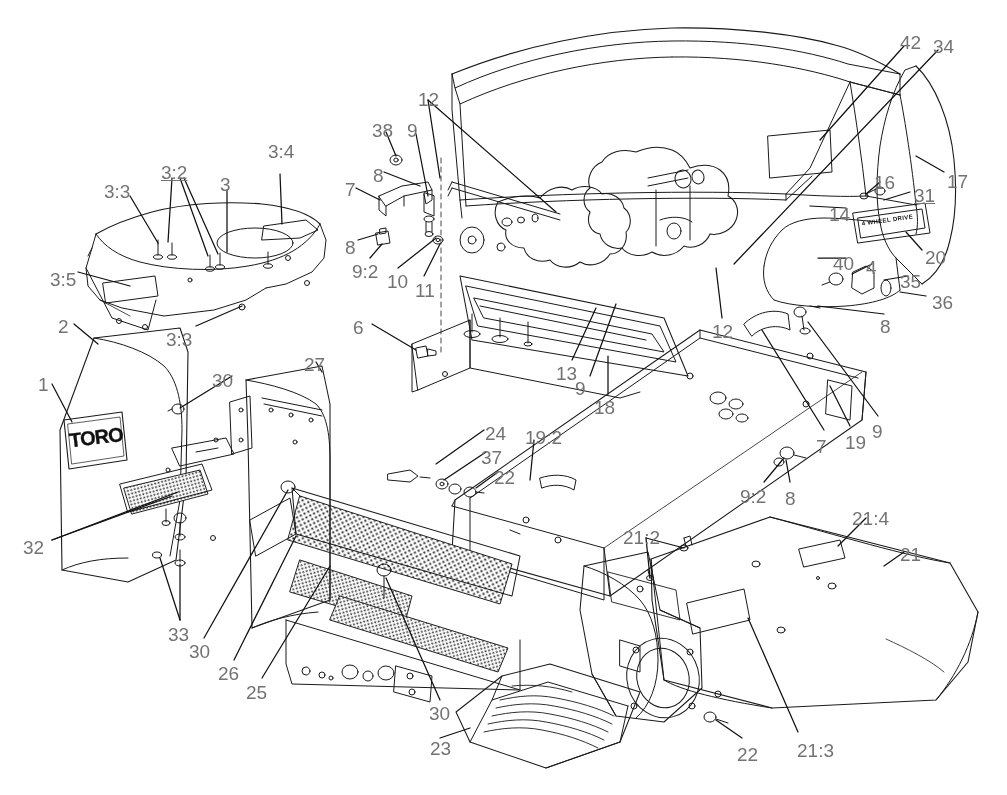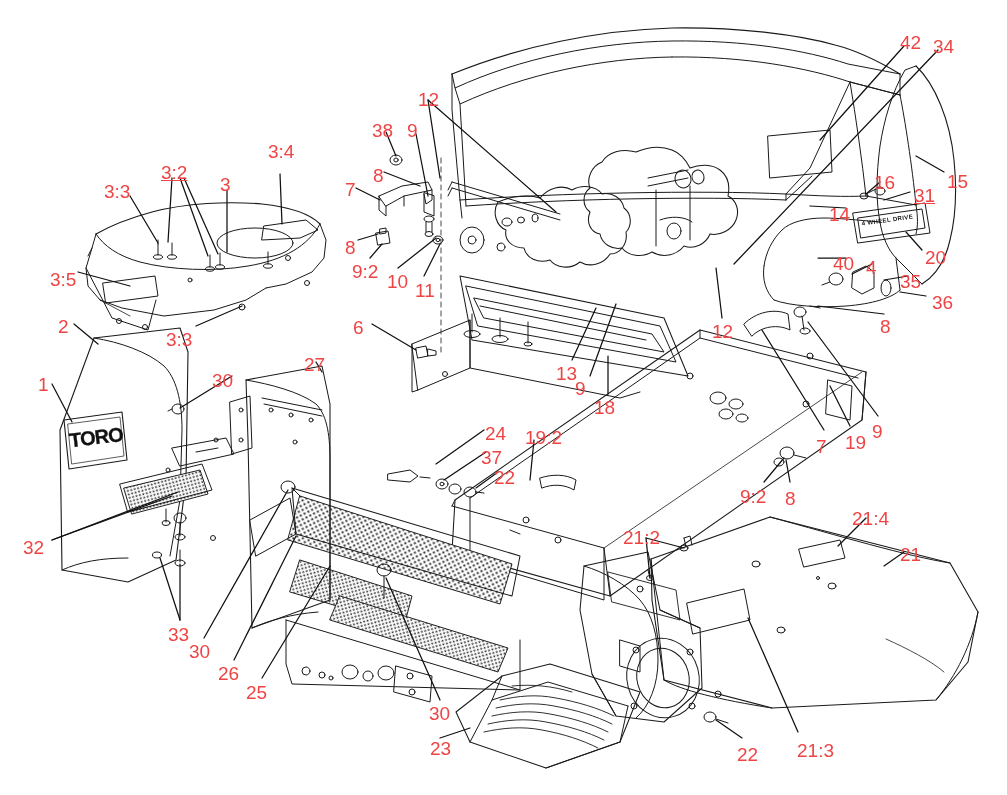--- a/index.html
+++ b/index.html
@@ -2,21 +2,21 @@
 <html><head>
 <meta charset="utf-8">
 <title>Parts Diagram</title>
 <style>
   html,body{margin:0;padding:0;background:#ffffff;}
   body{width:1007px;height:795px;overflow:hidden;
        font-family:"Liberation Sans",sans-serif;color:#000;}
   #stage{position:relative;width:1007px;height:795px;background:#fff;}
   #art{position:absolute;left:0;top:0;width:1007px;height:795px;}
   .callout{position:absolute;font-family:"Liberation Sans",sans-serif;
-           font-size:19px;font-weight:400;color:#ef4444;white-space:nowrap;
+           font-size:19px;font-weight:400;color:#737373;white-space:nowrap;
            line-height:1;letter-spacing:0px;}
   .decal-text{font-family:"Liberation Sans",sans-serif;}
 </style>
 </head>
 <body>
 
 <div id="stage">
 
   <svg id="art" viewBox="0 0 1007 795" xmlns="http://www.w3.org/2000/svg">
     <defs>
@@ -509,21 +509,21 @@
       <div class="callout" style="left: 407px; top: 121px;">9</div>
       <div class="callout" style="left: 373px; top: 166px;">8</div>
       <div class="callout" style="left: 345px; top: 180px;">7</div>
       <div class="callout" style="left: 345px; top: 238px;">8</div>
       <div class="callout" style="left: 352px; top: 262px;">9:2</div>
       <div class="callout" style="left: 387px; top: 272px;">10</div>
       <div class="callout" style="left: 415px; top: 281px;">11</div>
       <div class="callout" style="left: 418px; top: 90px;">12</div>
       <div class="callout" style="left: 900px; top: 33px;">42</div>
       <div class="callout" style="left: 933px; top: 37px;">34</div>
-      <div class="callout" style="left: 947px; top: 172px;">15</div>
+      <div class="callout" style="left: 947px; top: 172px;">17</div>
       <div class="callout" style="left: 874px; top: 173px;">16</div>
       <div class="callout" style="left: 914px; top: 186px; text-decoration: underline;">31</div>
       <div class="callout" style="left: 829px; top: 205px;">14</div>
       <div class="callout" style="left: 925px; top: 248px;">20</div>
       <div class="callout" style="left: 833px; top: 254px;">40</div>
       <div class="callout" style="left: 866px; top: 258px;">4</div>
       <div class="callout" style="left: 900px; top: 272px;">35</div>
       <div class="callout" style="left: 932px; top: 293px;">36</div>
       <div class="callout" style="left: 880px; top: 317px;">8</div>
       <div class="callout" style="left: 816px; top: 437px;">7</div>

